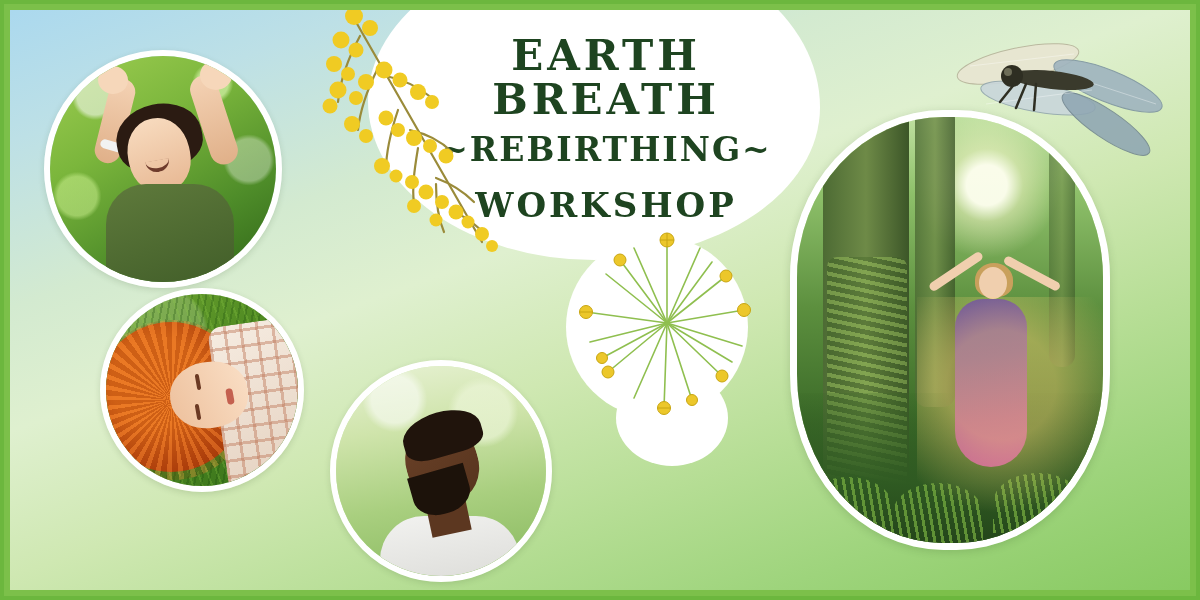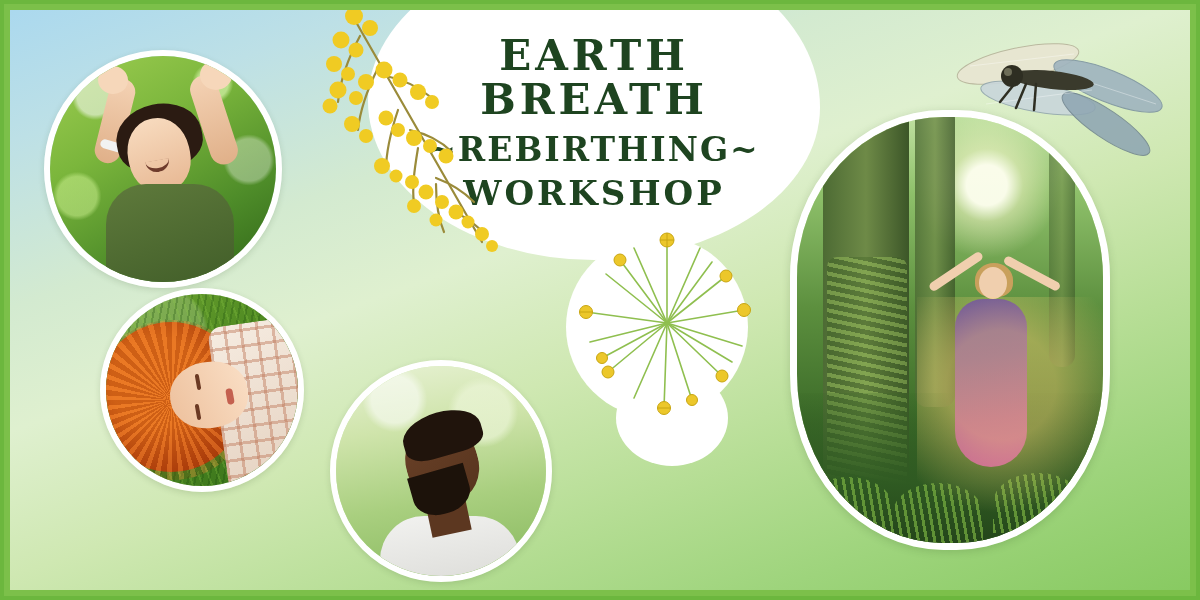--- a/index.html
+++ b/index.html
@@ -58,21 +58,21 @@
   }
   #bubble-small {
     left: 616px; top: 370px;
     width: 112px; height: 96px;
     border-radius: 50%;
   }
 
   
   #title-block {
     position: absolute;
-    left: 392px; top: 34px;
+    left: 404px; top: 34px;
     width: 404px;
     text-align: center;
     z-index: 30;
     color: #1f4420;
     font-family: "DejaVu Serif", serif;
     letter-spacing: 2px;
   }
   #title-line1 {
     font-size: 42px;
     font-weight: 700;
@@ -86,21 +86,21 @@
     letter-spacing: 2px;
     line-height: 1.35;
     margin-top: 6px;
     color: #1e4420;
   }
   #title-line3 {
     font-size: 34px;
     font-weight: 700;
     letter-spacing: 3px;
     line-height: 1.2;
-    margin-top: 0;
+    margin-top: 12px;
     color: #1e4420;
   }
 
   
   .photo-circle {
     position: absolute;
     border-radius: 50%;
     border: 6px solid #ffffff;
     overflow: hidden;
     z-index: 25;

